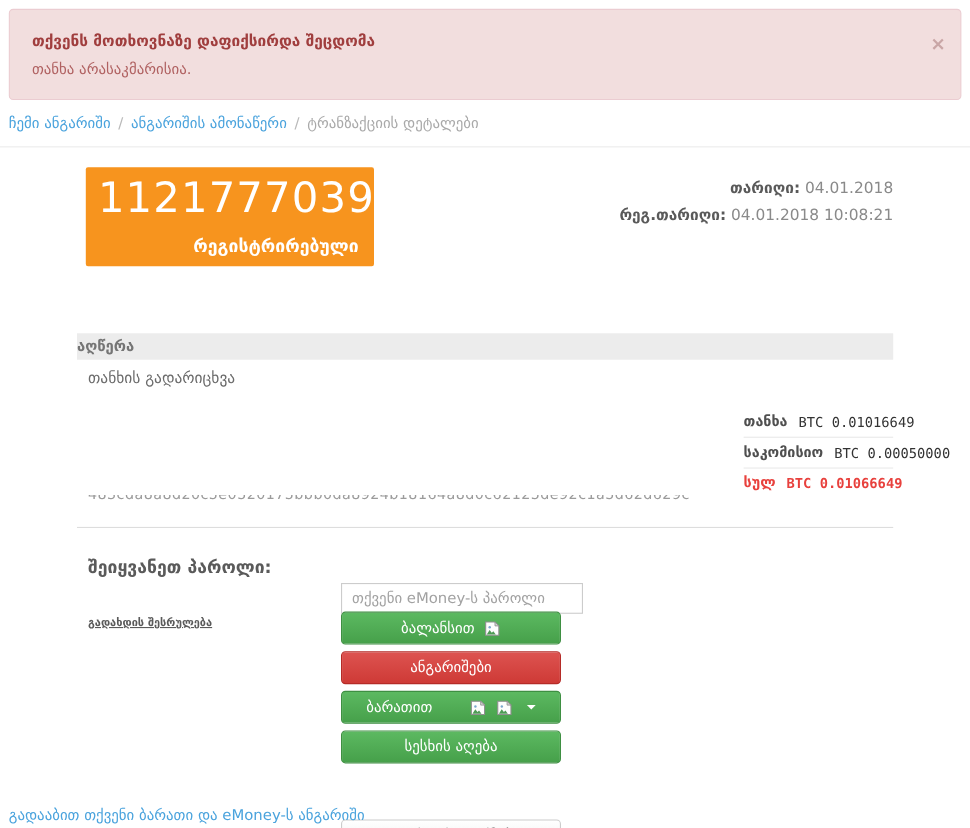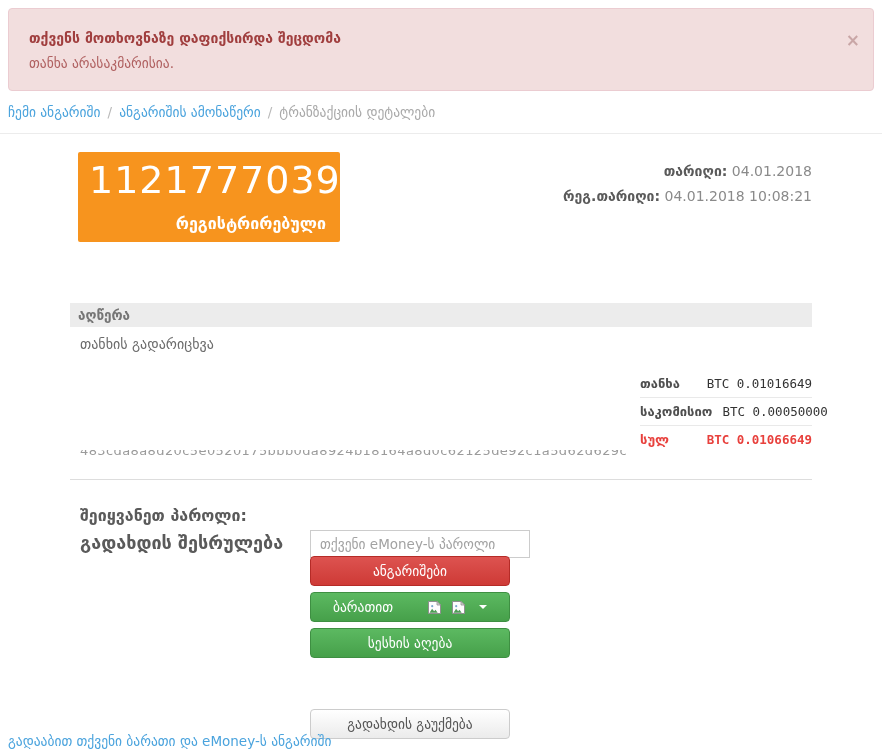--- a/index.html
+++ b/index.html
@@ -29,27 +29,27 @@
   .txn-status { position:absolute; right:14px; bottom:9px; font-size:16px; color:#fff; font-weight:600; }
 
   
   .dates { position:absolute; right:70px; top:159px; text-align:right; font-size:14px;
            color:#8a8a8a; line-height:25px; }
   .dates b { color:#5a5a5a; font-weight:bold; }
 
   
   .section-bar { position:absolute; left:70px; top:303px; width:742px; height:24px;
                  background:#ececec; font-size:13.5px; font-weight:bold; color:#757575;
-                 line-height:24px; padding-left:8px; }
+                 line-height:24px; padding-left:0; }
   .desc-text { position:absolute; left:80px; top:336px; font-size:14px; color:#6b6b6b; }
 
   
   .amounts { position:absolute; right:70px; top:370px; width:172px; }
   .amount-row { display:flex; justify-content:space-between; align-items:center;
-                padding:6px 0 6px 0; border-bottom:1px solid #e9e9e9; }
+                padding:6px 0 6px 0; border-bottom:1px solid #e9e9e9;margin-left:36px; }
   .amount-row:last-child { border-bottom:none; }
   .amount-label { font-size:13px; font-weight:bold; color:#4f4f4f; white-space:nowrap; padding-right:10px; }
   .amount-value { font-family:"DejaVu Sans Mono","Liberation Mono",monospace; font-size:12.5px;
                   color:#333; white-space:nowrap; }
   .amount-row.total .amount-label { color:#e8413d; }
   .amount-row.total .amount-value { color:#e8413d; font-weight:bold; }
 
   
   .hash-clip { position:absolute; left:80px; top:450px; width:660px; height:13px; overflow:hidden; }
   .hash-text { display:block; margin-top:-7px; font-size:13px; color:#9b9b9b; letter-spacing:0.4px; }
@@ -57,21 +57,21 @@
   .main-divider { position:absolute; left:70px; top:479px; width:742px; border-top:1px solid #ddd; }
 
   
   .pw-label { position:absolute; left:80px; top:506px; font-size:16px; font-weight:bold; color:#5a5a5a; }
   .pw-input { position:absolute; left:310px; top:501px; width:220px; height:28px;
               border:1px solid #ccc; border-radius:0; padding:4px 9px; font-size:13.5px;
               color:#555; font-family:"DejaVu Sans","Liberation Sans",sans-serif; outline:none;margin-top:29px; }
   .pw-input::placeholder { color:#a2a2a2; opacity:1; }
 
   
-  .pay-label { position:absolute; left:80px; top:532px; font-size:18px; font-weight:bold; color:#5a5a5a; }
+  .pay-label { position:absolute; left:80px; top:561px; font-size:10px; font-weight:bold; color:#5a5a5a;text-decoration:underline; }
   .btn-col { position:absolute; left:310px; top:556px; width:200px; display:flex;
              flex-direction:column; gap:6px; }
   .btn { width:200px; height:30px; border-radius:4px; font-size:13.5px; cursor:pointer;
          display:flex; align-items:center; justify-content:center; gap:9px;
          font-family:"DejaVu Sans","Liberation Sans",sans-serif; }
   .btn-green { color:#fff; background:linear-gradient(180deg,#5cb961,#46a04a); border:1px solid #3e8f42; }
   .btn-red { color:#fff; background:linear-gradient(180deg,#dd5350,#ce3a36); border:1px solid #b52b27; }
   .btn-default { color:#555; background:linear-gradient(180deg,#ffffff,#ebebeb); border:1px solid #ccc;margin-top:45px; }
   .img-icon { display:inline-flex; line-height:0; }
   .caret { display:inline-block; width:0; height:0; margin-left:4px;
@@ -131,20 +131,31 @@
   </div>
 
   <div class="main-divider"></div>
 
   <div class="pw-label">შეიყვანეთ პაროლი:</div>
   <input type="text" class="pw-input" placeholder="თქვენი eMoney-ს პაროლი" style="">
 
   <div class="pay-label">გადახდის შესრულება</div>
   <div class="btn-col">
 
+    <button class="btn btn-green">
+      <span>ბალანსით</span>
+      <span class="img-icon">
+        <svg width="15" height="15" viewBox="0 0 15 15">
+          <path d="M1.5 1.5 h8.5 l3.5 3.5 v8.5 h-12 z" fill="#fdfdfd" stroke="#8f8f8f" stroke-width="1"></path>
+          <path d="M10 1.5 l3.5 3.5 h-3.5 z" fill="#d6d6d6" stroke="#8f8f8f" stroke-width="0.8"></path>
+          <path d="M2.5 12.8 l2.6-4 2 2.4 1.4-1.4 2.2 3 z" fill="#4e9c55"></path>
+          <circle cx="5.2" cy="6.2" r="1.1" fill="#7aa7cc"></circle>
+        </svg>
+      </span>
+    </button>
 
     <button class="btn btn-red">
       <span>ანგარიშები</span>
     </button>
 
     <button class="btn btn-green">
       <span>ბარათით</span>
       <span style="width:16px"></span>
       <span class="img-icon">
         <svg width="15" height="15" viewBox="0 0 15 15">

